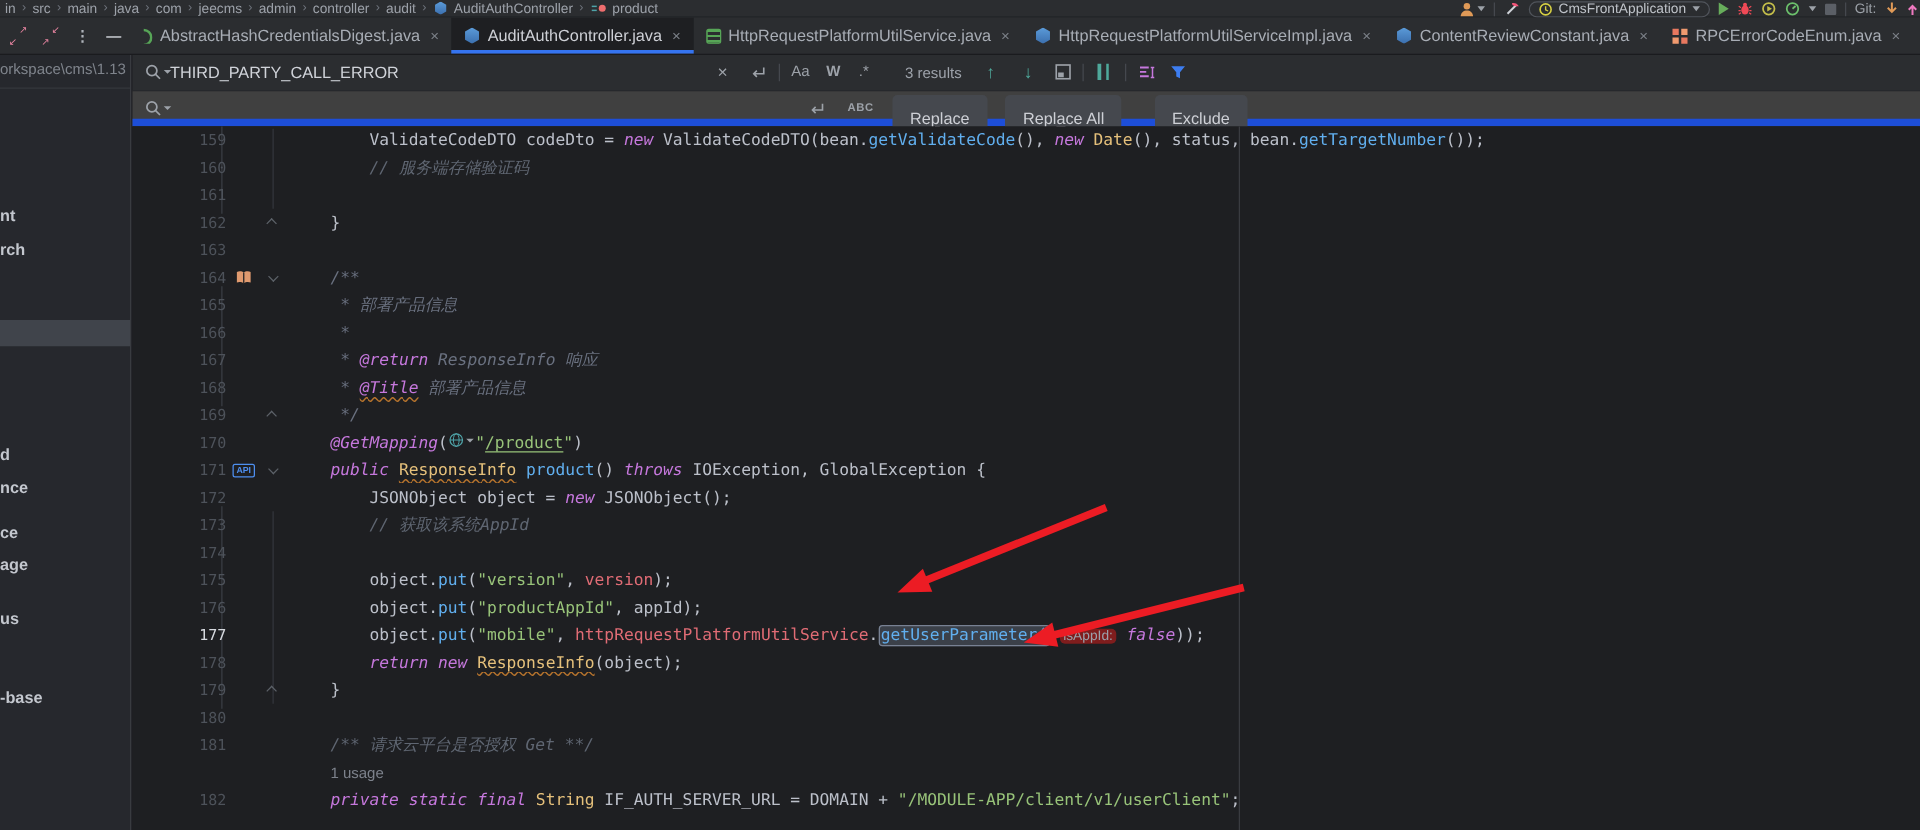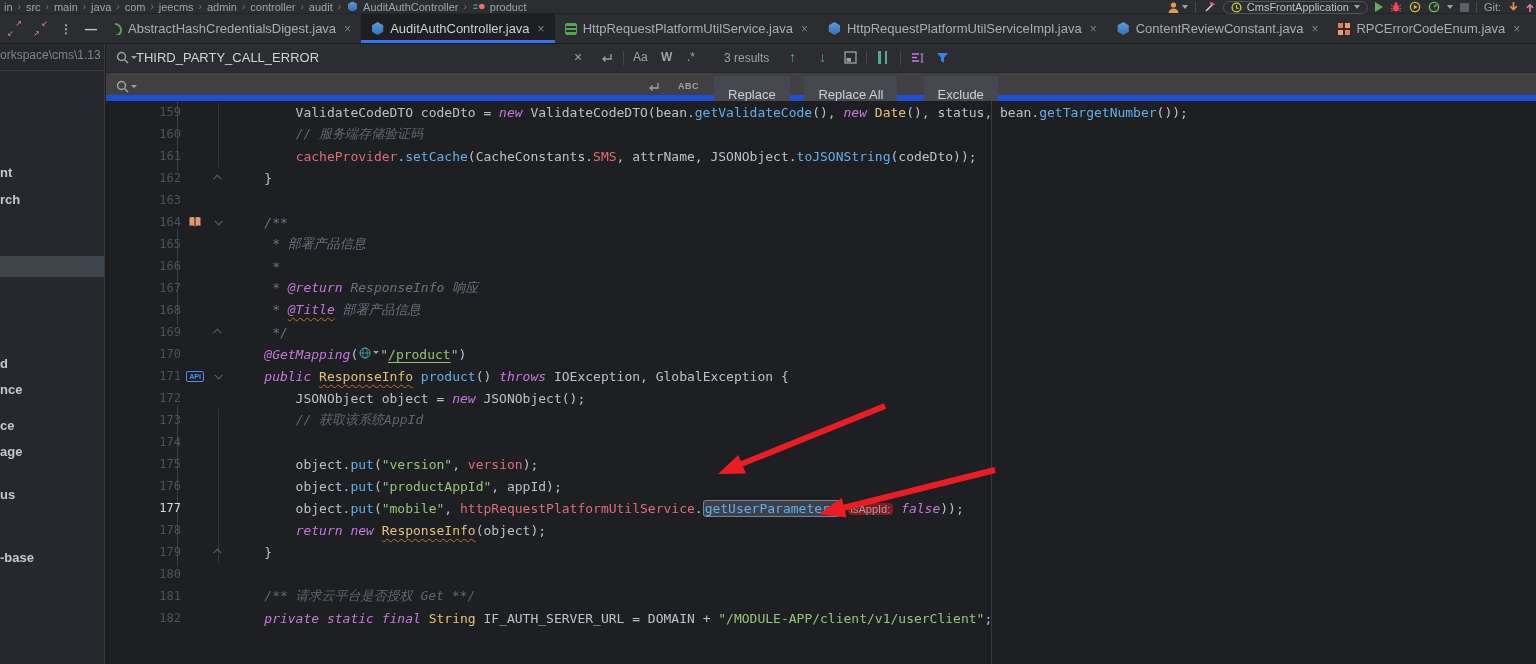--- a/index.html
+++ b/index.html
@@ -363,21 +363,20 @@
           <div class="row">
             <span class="lnum">160</span>
             <span class="gut"></span>
             <span class="fold"></span>
             <span class="code"><span class="tk-p">        </span><span class="tk-cm">// 服务端存储验证码</span></span>
           </div>
           <div class="row">
             <span class="lnum">161</span>
             <span class="gut"></span>
             <span class="fold"></span>
-            <span class="code"><span class="tk-p">        </span><span class="tk-f">cacheProvider</span><span class="tk-p">.</span><span class="tk-m">setCache</span><span class="tk-p">(CacheConstants.</span><span class="tk-f">SMS</span><span class="tk-p">, attrName, JSONObject.</span><span class="tk-m">toJSONString</span><span class="tk-p">(codeDto));</span></span>
           </div>
           <div class="row">
             <span class="lnum">162</span>
             <span class="gut"></span>
             <span class="fold end">
               <i></i>
             </span>
             <span class="code"><span class="tk-p">    }</span></span>
           </div>
           <div class="row">
@@ -504,20 +503,26 @@
             <span class="lnum">180</span>
             <span class="gut"></span>
             <span class="fold"></span>
             <span class="code"></span>
           </div>
           <div class="row">
             <span class="lnum">181</span>
             <span class="gut"></span>
             <span class="fold"></span>
             <span class="code"><span class="tk-p">    </span><span class="tk-cm">/** 请求云平台是否授权 Get **/</span></span>
+          </div>
+          <div class="row">
+            <span class="lnum"></span>
+            <span class="gut"></span>
+            <span class="fold"></span>
+            <span class="code"><span class="tk-p">    </span><span class="tk-in">1 usage</span></span>
           </div>
           <div class="row">
             <span class="lnum">182</span>
             <span class="gut"></span>
             <span class="fold"></span>
             <span class="code"><span class="tk-p">    </span><span class="tk-k">private static final</span><span class="tk-p"> </span><span class="tk-c">String</span><span class="tk-p"> IF_AUTH_SERVER_URL = DOMAIN + </span><span class="tk-s">"/MODULE-APP/client/v1/userClient"</span><span class="tk-p">;</span></span>
           </div>
         </div>
       <svg class="arrows-svg" width="1430" height="563">
         <line x1="779" y1="305" x2="623" y2="368" stroke="#ec1c24" stroke-width="6"></line>

